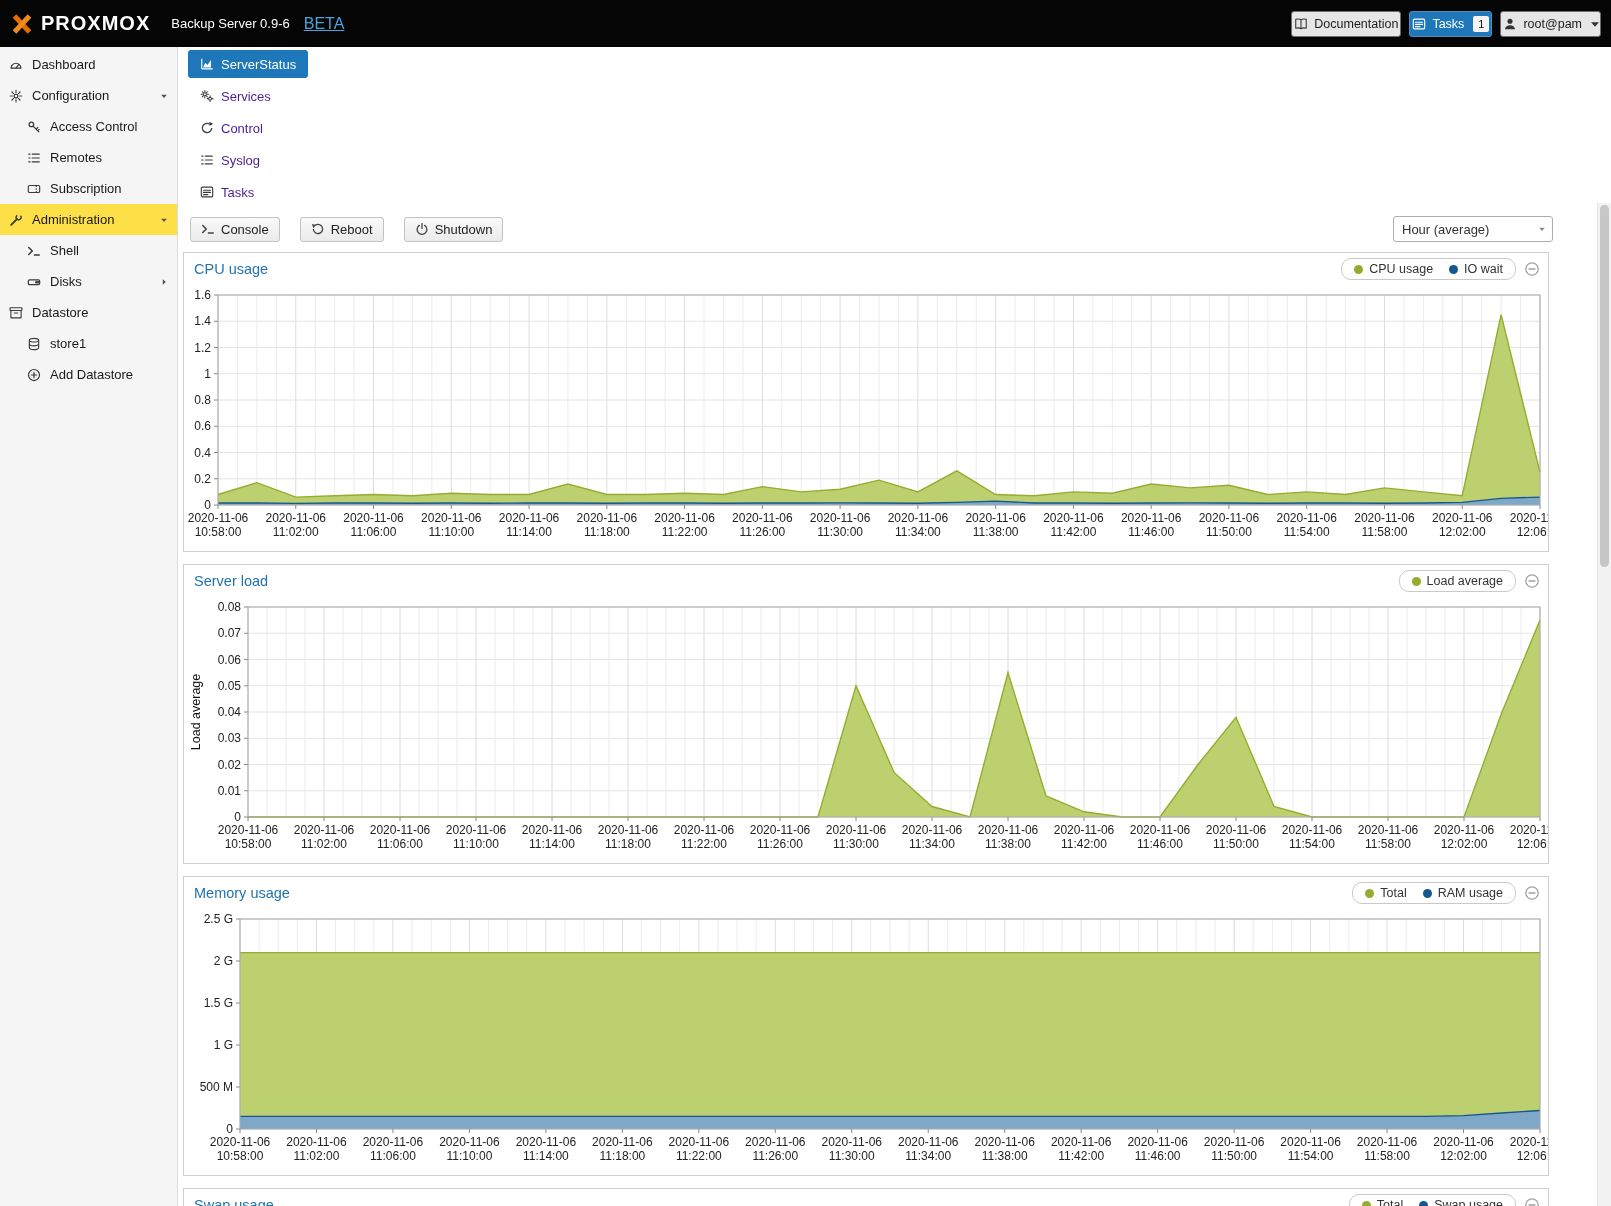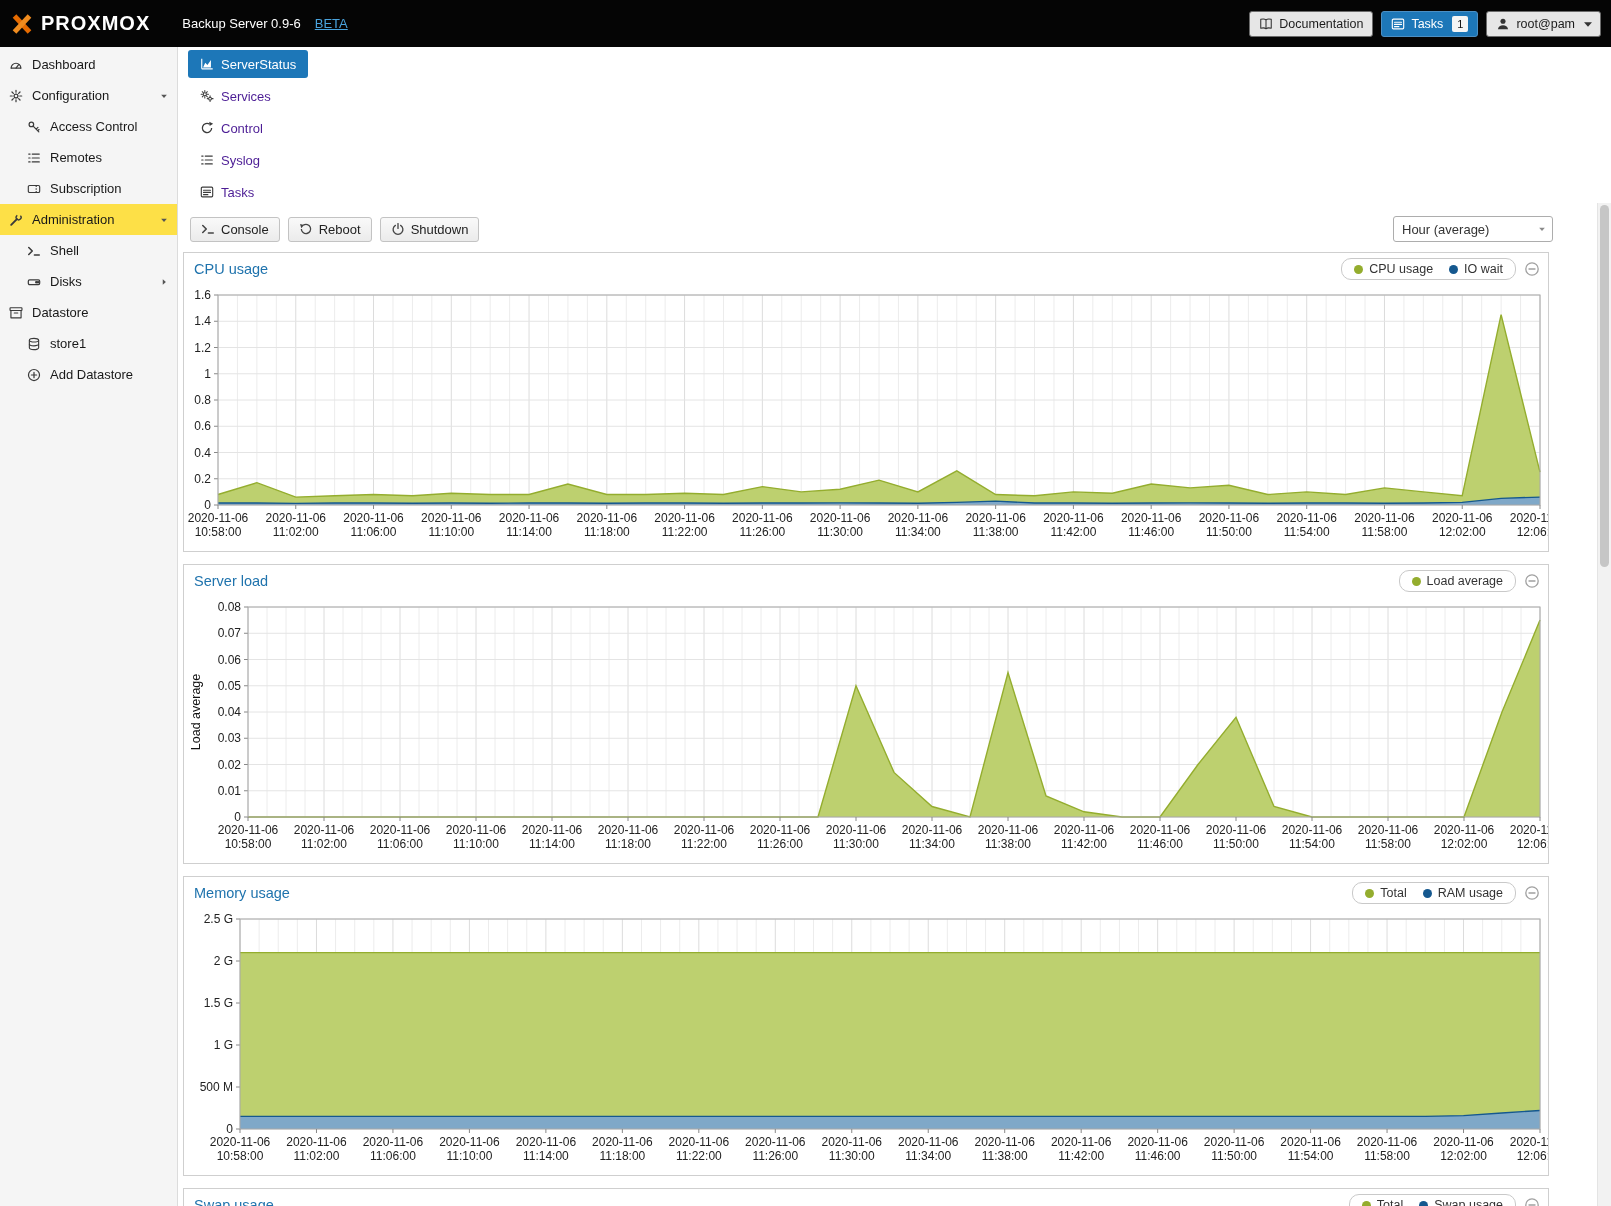--- a/index.html
+++ b/index.html
@@ -3,25 +3,25 @@
 <meta charset="utf-8">
 <style>
   * { box-sizing: border-box; }
   html, body { margin:0; padding:0; width:1611px; height:1206px; overflow:hidden;
     font-family:"Liberation Sans", sans-serif; background:#fff; }
 
   
   .top-header { height:47px; background:#050505; display:flex; align-items:center; padding:0 10px; }
   .brand { display:flex; align-items:center; gap:7px;justify-content:space-between; }
   .brand-name { color:#fff; font-weight:bold; font-size:20px; letter-spacing:1px; }
-  .product { color:#fff; font-size:13px; margin-left:25px; }
-  .beta { color:#4aa3dd; font-size:13px; margin-left:7px; text-decoration:underline; cursor:pointer; }
+  .product { color:#fff; font-size:13px; margin-left:14px; }
+  .beta { color:#4aa3dd; font-size:16px; margin-left:7px; text-decoration:underline; cursor:pointer; }
   .header-actions { margin-left:auto; display:flex; align-items:center; gap:8px; }
   .hbtn { height:26px; border:1px solid #6b6b6b; border-radius:3px; background:#e6e6e6; color:#1c1c1c;
-    font-size:12.5px; display:flex; align-items:center; gap:6px; padding:0 9px; cursor:pointer; }
+    font-size:12.5px; display:flex; align-items:center; gap:6px; padding:0 2px; cursor:pointer; }
   .hbtn .icon { color:#333; }
   .hbtn.blue { background:#1d77b8; border-color:#4b8fc4; color:#fff; }
   .hbtn.blue .icon { color:#fff; }
   .badge { background:#f5f5f5; color:#111; border-radius:2px; font-size:11px; line-height:16px; height:16px; padding:0 5px; margin-left:3px; }
 
   
   .app-body { display:flex; height:1159px; position:relative; }
   aside { width:178px; background:#f5f5f5; border-right:1px solid #dcdcdc; padding-top:2px; flex:none; }
   .nav-item { height:31px; display:flex; align-items:center; gap:8px; padding:0 8px; font-size:13px; color:#181818; cursor:pointer; }
   .nav-item .icon { width:16px; display:flex; justify-content:center; color:#3a3a3a; flex:none; }
@@ -32,21 +32,21 @@
 
   main { flex:1; position:relative; background:#fff; overflow:hidden; }
   .page-title { color:#1f73ad; font-size:15.5px; padding:14px 0 4px 12px; }
   .tabbar { display:flex; gap:4px; align-items:flex-start; padding:3px 0 8px 10px;flex-direction:column; }
   .tab { display:flex; align-items:center; gap:7px; height:28px; padding:0 12px; font-size:13px; color:#4c1d95;
     border-radius:3px; cursor:pointer; }
   .tab .icon { color:#3c3c3c; display:flex; }
   .tab.active { background:#1d77b8; color:#fff; }
   .tab.active .icon { color:#fff; }
 
-  .toolbar { display:flex; align-items:center; gap:8px; padding:2px 58px 10px 12px; }
+  .toolbar { display:flex; align-items:center; gap:20px; padding:2px 58px 10px 12px; }
   .tbtn { height:25px; display:flex; align-items:center; gap:6px; padding:0 10px;
     background:linear-gradient(#f9f9f9,#ebebeb); border:1px solid #c3c3c3; border-radius:3px;
     font-size:13px; color:#222; cursor:pointer; }
   .tbtn .icon { color:#444; display:flex; }
   .spacer { flex:1; }
   .combo { width:160px; height:26px; border:1px solid #adadad; border-radius:3px; background:#fff;
     display:flex; align-items:center; font-size:13px; color:#333; cursor:pointer; }
   .combo .val { flex:1; padding:0 8px; white-space:nowrap; }
   .combo .trigger { width:20px; display:flex; align-items:center; justify-content:center; color:#8a8a8a; }
   .combo .trigger svg { width:10px; height:10px; }

